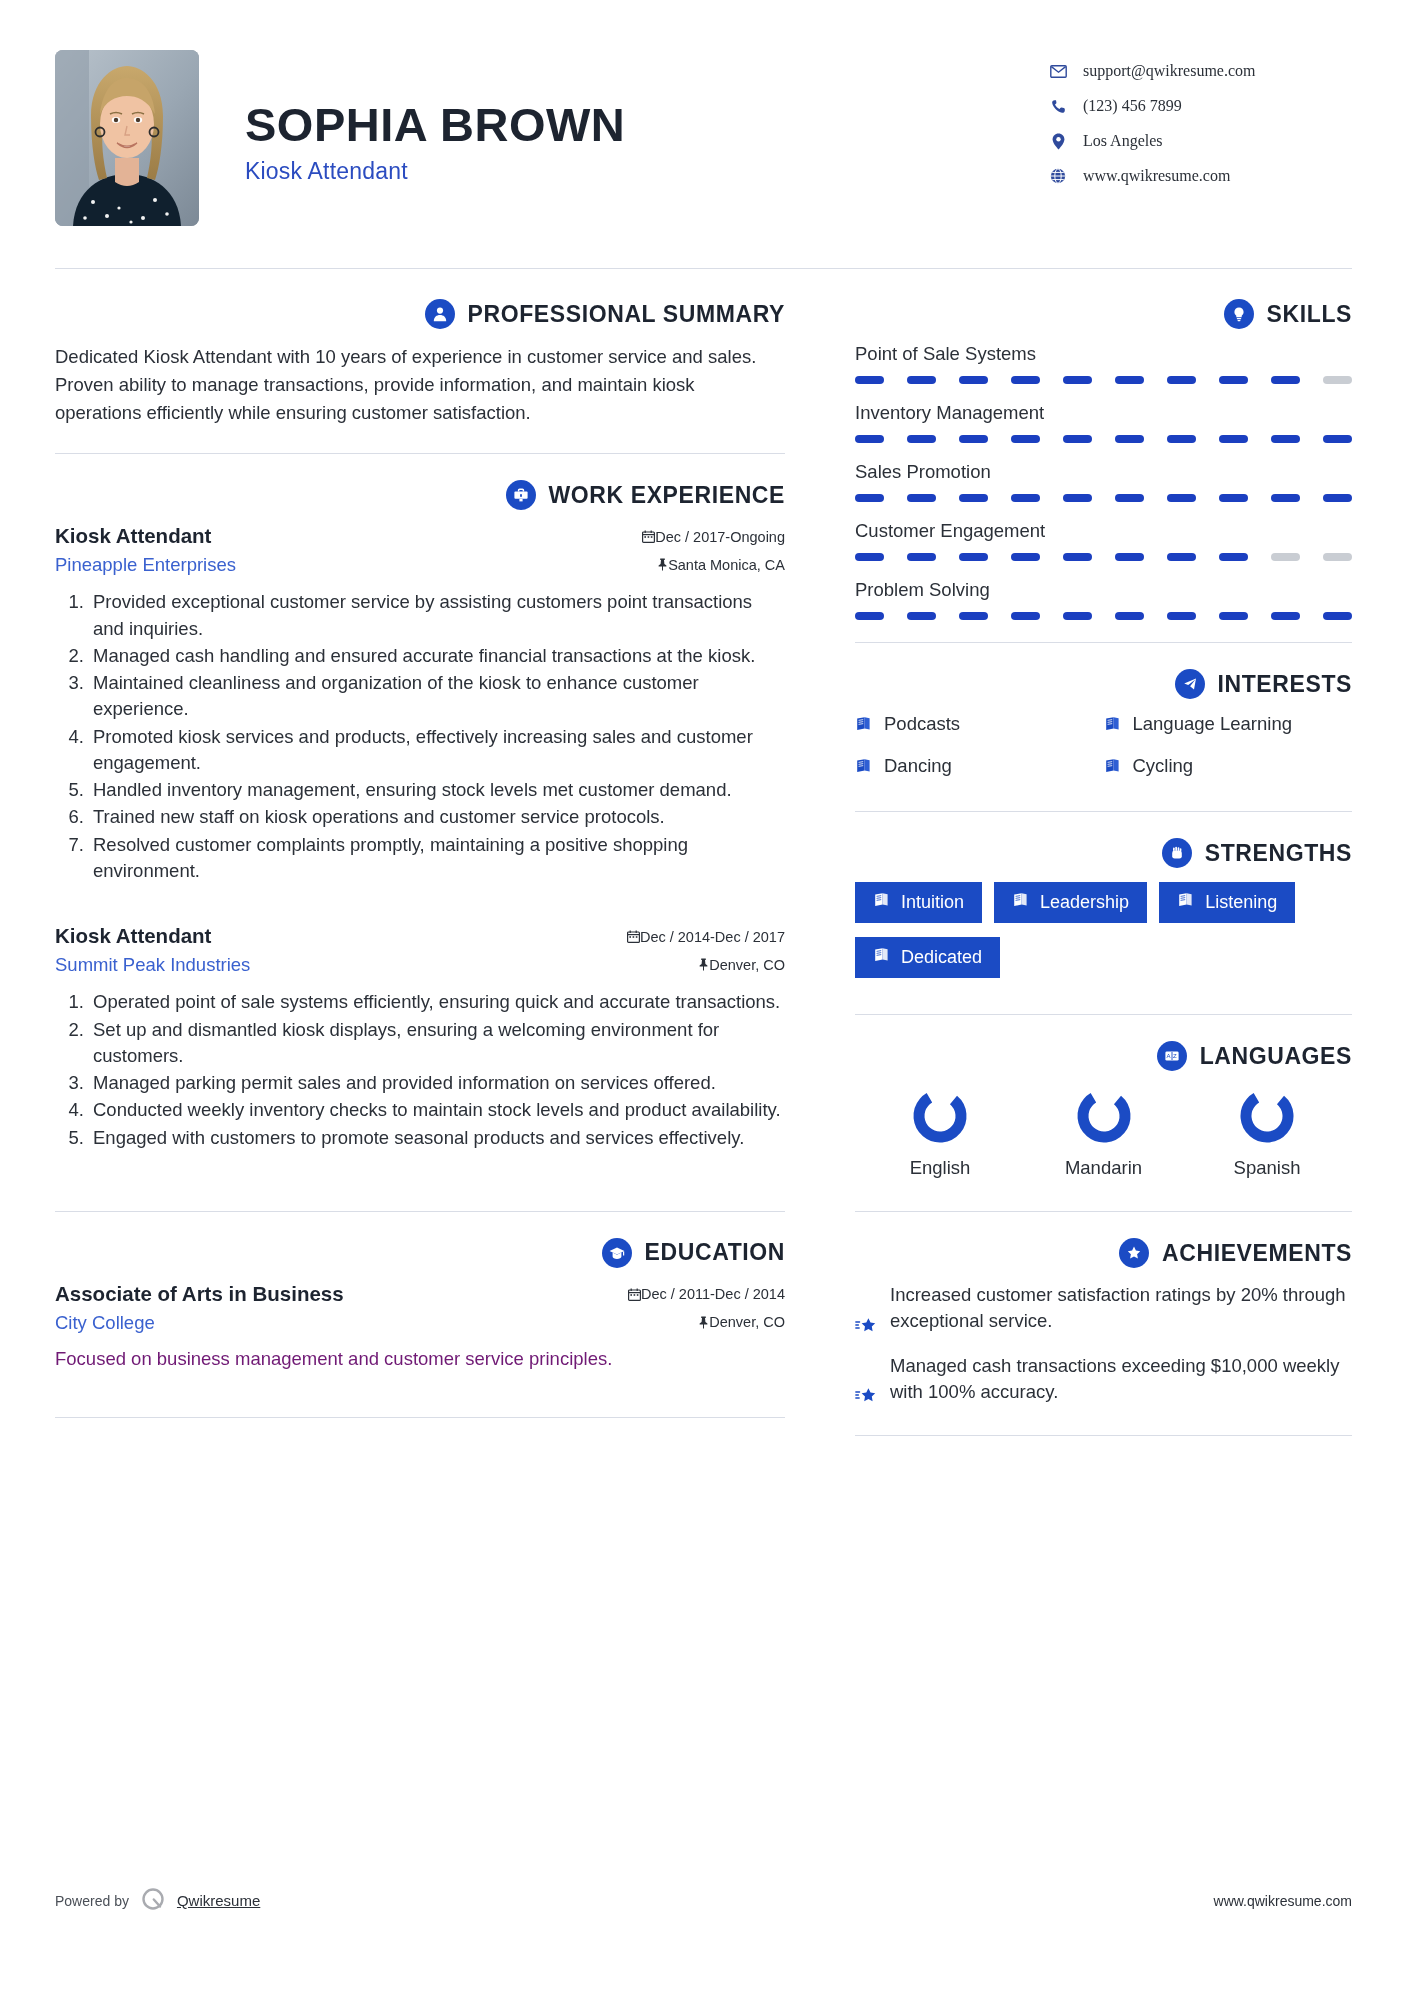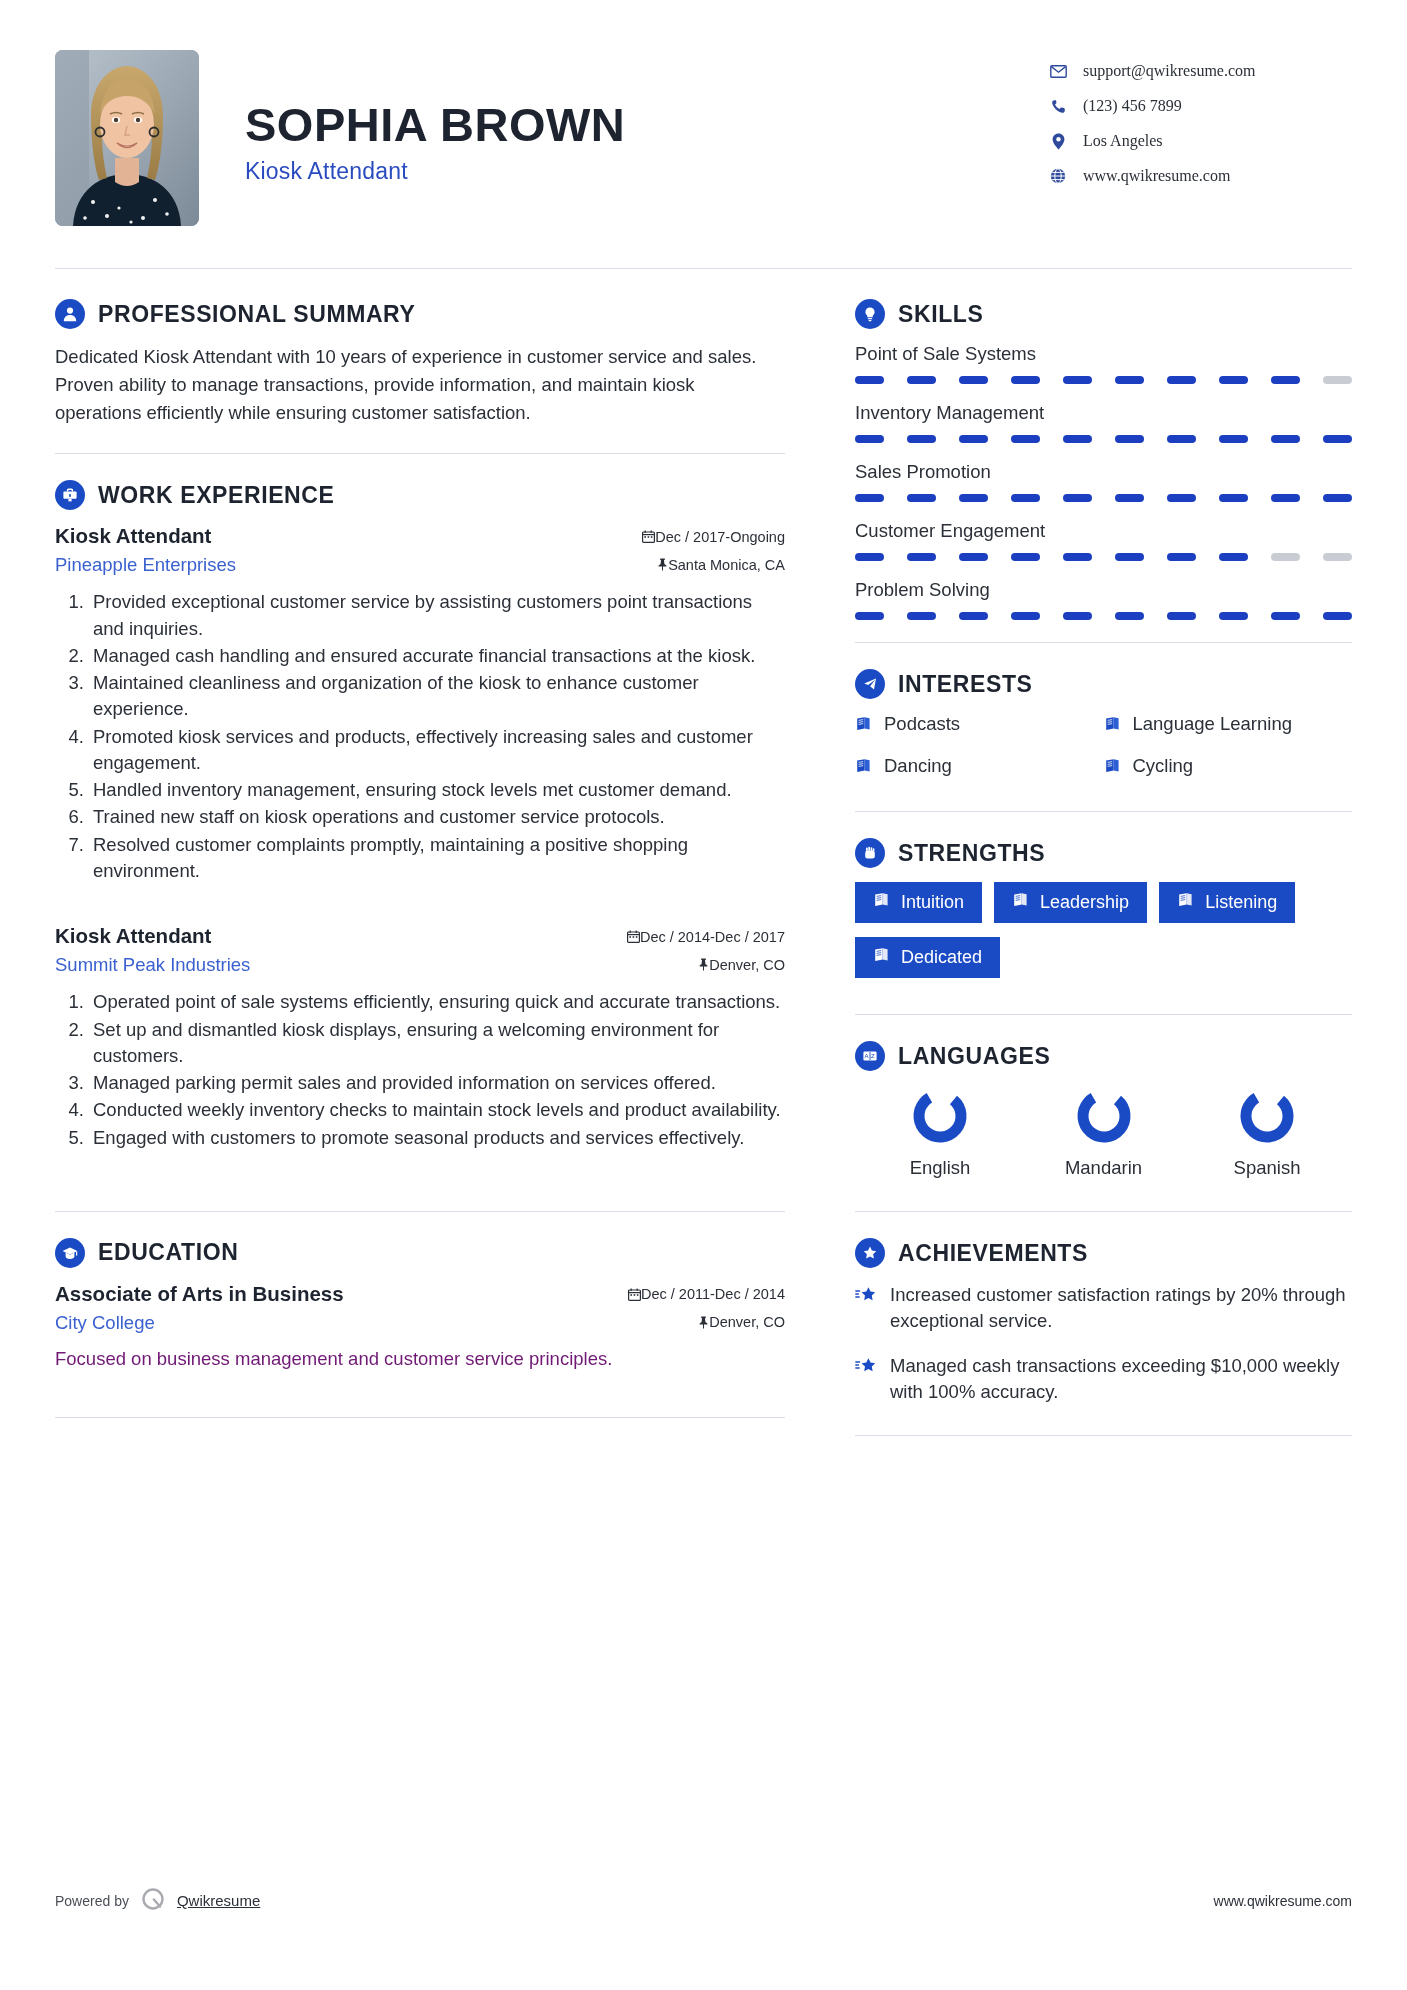--- a/index.html
+++ b/index.html
@@ -84,20 +84,21 @@
     margin-top: 30px;
   }
   .col-left { width: 775px; padding-right: 45px; }
   .col-right { width: 522px; padding-left: 25px; }
 
   
   .sec-head {
     display: flex;
     align-items: center;
     margin-bottom: 14px;
+    justify-content: flex-end;
   }
   .sec-icon {
     width: 30px; height: 30px;
     border-radius: 50%;
     background: #1b4bc4;
     display: flex;
     align-items: center;
     justify-content: center;
     margin-right: 13px;
     flex: 0 0 30px;
@@ -227,21 +228,21 @@
   .lang-item svg { display: block; margin: 0 auto; }
   .lang-name {
     font-size: 18.5px;
     color: #2b3038;
     margin-top: 10px;
   }
 
   
   .ach-item {
     display: flex;
-    align-items: flex-start;
+    align-items: flex-end;
     margin-bottom: 18px;
   }
   .ach-item .st { margin-right: 13px; margin-top: 4px; flex: 0 0 auto; display:flex;}
   .ach-text {
     font-size: 18.5px;
     line-height: 1.42;
     color: #2b3038;
   }
 
   

